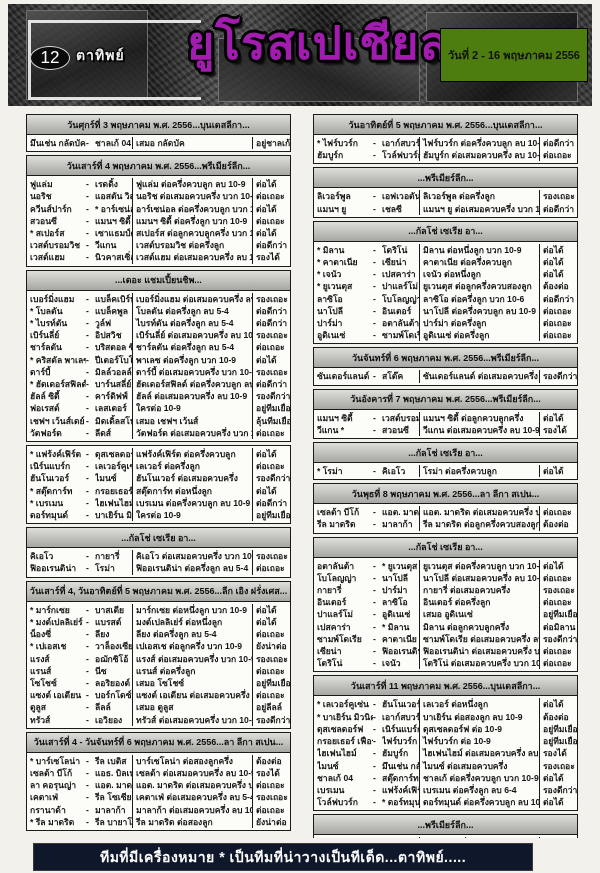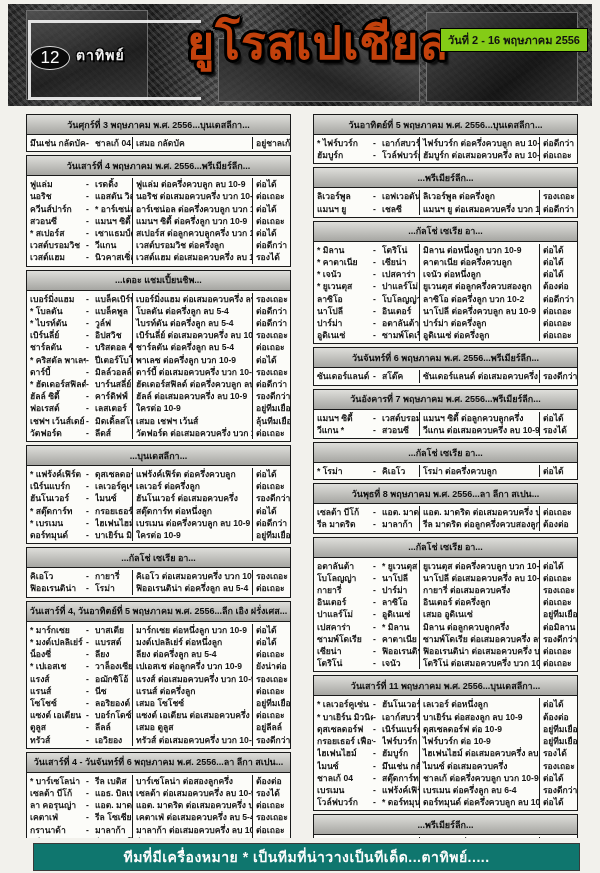--- a/index.html
+++ b/index.html
@@ -31,28 +31,28 @@
     background:#0a0a0a;color:#fff;font-weight:normal;font-size:17px;
     display:flex;align-items:center;justify-content:center;border:1px solid #d9d9d9;
   }
   .page-label{
     position:absolute;left:76px;top:44px;
     color:#eee;font-weight:bold;font-size:14px;letter-spacing:1px;
     text-shadow:-1px -1px 0 #000,1px -1px 0 #000,-1px 1px 0 #000,1px 1px 0 #000,2px 2px 0 #000;
   }
   .main-title{
     position:absolute;left:53%;top:6px;transform:translateX(-50%);
-    font-size:46px;font-weight:900;color:#c2410c;letter-spacing:1px;white-space:nowrap;
+    font-size:46px;font-weight:900;color:#a21caf;letter-spacing:1px;white-space:nowrap;
     text-shadow:-2px -2px 0 #000,2px -2px 0 #000,-2px 2px 0 #000,2px 2px 0 #000,0 3px 0 #000,3px 0 0 #000,0 -3px 0 #000,-3px 0 0 #000,4px 5px 2px rgba(0,0,0,.75);
   }
   .date-box{
     position:absolute;right:12px;top:28px;
-    background:#84cc16;border:1px solid #000;
+    background:#4d7c0f;border:1px solid #000;
     font-size:11px;font-weight:bold;color:#111;
-    padding:2px 7px;white-space:nowrap;
+    padding:17px 7px;white-space:nowrap;
   }
   
   .main{
     position:absolute;left:26px;top:114px;width:552px;height:724px;
     display:flex;gap:22px;overflow:hidden;
   }
   .odds-col{flex:1;min-width:0;}
   .section{
     border:1.4px solid #1a1a1a;margin-bottom:3px;background:#fcfcf9;
   }
@@ -65,22 +65,22 @@
   .rows{padding:2px 0;}
   .row{display:flex;align-items:stretch;font-size:8.6px;font-weight:bold;line-height:12.2px;color:#151515;}
   .c-teams{width:102px;min-width:102px;display:flex;padding-left:3px;}
   .home{width:56px;min-width:56px;overflow:hidden;white-space:nowrap;}
   .dash{width:9px;min-width:9px;}
   .away{flex:1;overflow:hidden;white-space:nowrap;}
   .c-tip{width:116px;min-width:116px;border-left:1px solid #1a1a1a;padding-left:3px;overflow:hidden;white-space:nowrap;}
   .c-verdict{flex:1;border-left:1px solid #1a1a1a;padding-left:3px;overflow:hidden;white-space:nowrap;}
   
   .footer-bar{
-    position:absolute;left:33px;top:843px;width:547px;height:28px;
-    background:#0f766e;color:#fcfcfc;
+    position:absolute;left:33px;top:843px;width:500px;height:28px;
+    background:#0f172a;color:#fcfcfc;
     display:flex;align-items:center;justify-content:center;
     font-size:14px;font-weight:bold;letter-spacing:.5px;white-space:nowrap;
     box-shadow:0 0 0 1px #3a3a3a inset;
   }
 </style>
 </head>
 <body>
 
 <div class="collage">
   <div class="photo p1"></div>
@@ -285,21 +285,20 @@
               <span class="home">วัตฟอร์ด</span>
               <span class="dash">-</span>
               <span class="away">ลีดส์</span>
             </div>
             <div class="c-tip">วัตฟอร์ด ต่อเสมอควบครึ่ง บวก 10-9</div>
             <div class="c-verdict">ต่อเถอะ</div>
           </div>
         </div>
       </div>
       <div class="section">
-        <div class="sec-header">...บุนเดสลีกา...</div>
         <div class="rows">
           <div class="row">
             <div class="c-teams">
               <span class="home">* แฟร้งค์เฟิร์ต</span>
               <span class="dash">-</span>
               <span class="away">ดุสเซลดอร์ฟ</span>
             </div>
             <div class="c-tip">แฟร้งค์เฟิร์ต ต่อครึ่งควบลูก</div>
             <div class="c-verdict">ต่อได้</div>
           </div>
@@ -613,21 +612,21 @@
             </div>
             <div class="c-tip">ยูเวนตุส ต่อลูกครึ่งควบสองลูก</div>
             <div class="c-verdict">ต้องต่อ</div>
           </div>
           <div class="row">
             <div class="c-teams">
               <span class="home">ลาซิโอ</span>
               <span class="dash">-</span>
               <span class="away">โบโลญญ่า</span>
             </div>
-            <div class="c-tip">ลาซิโอ ต่อครึ่งลูก บวก 10-2</div>
+            <div class="c-tip">ลาซิโอ ต่อครึ่งลูก บวก 10-6</div>
             <div class="c-verdict">ต่อดีกว่า</div>
           </div>
           <div class="row">
             <div class="c-teams">
               <span class="home">นาโปลี</span>
               <span class="dash">-</span>
               <span class="away">อินเตอร์</span>
             </div>
             <div class="c-tip">นาโปลี ต่อครึ่งควบลูก ลบ 10-9</div>
             <div class="c-verdict">ต่อเถอะ</div>

